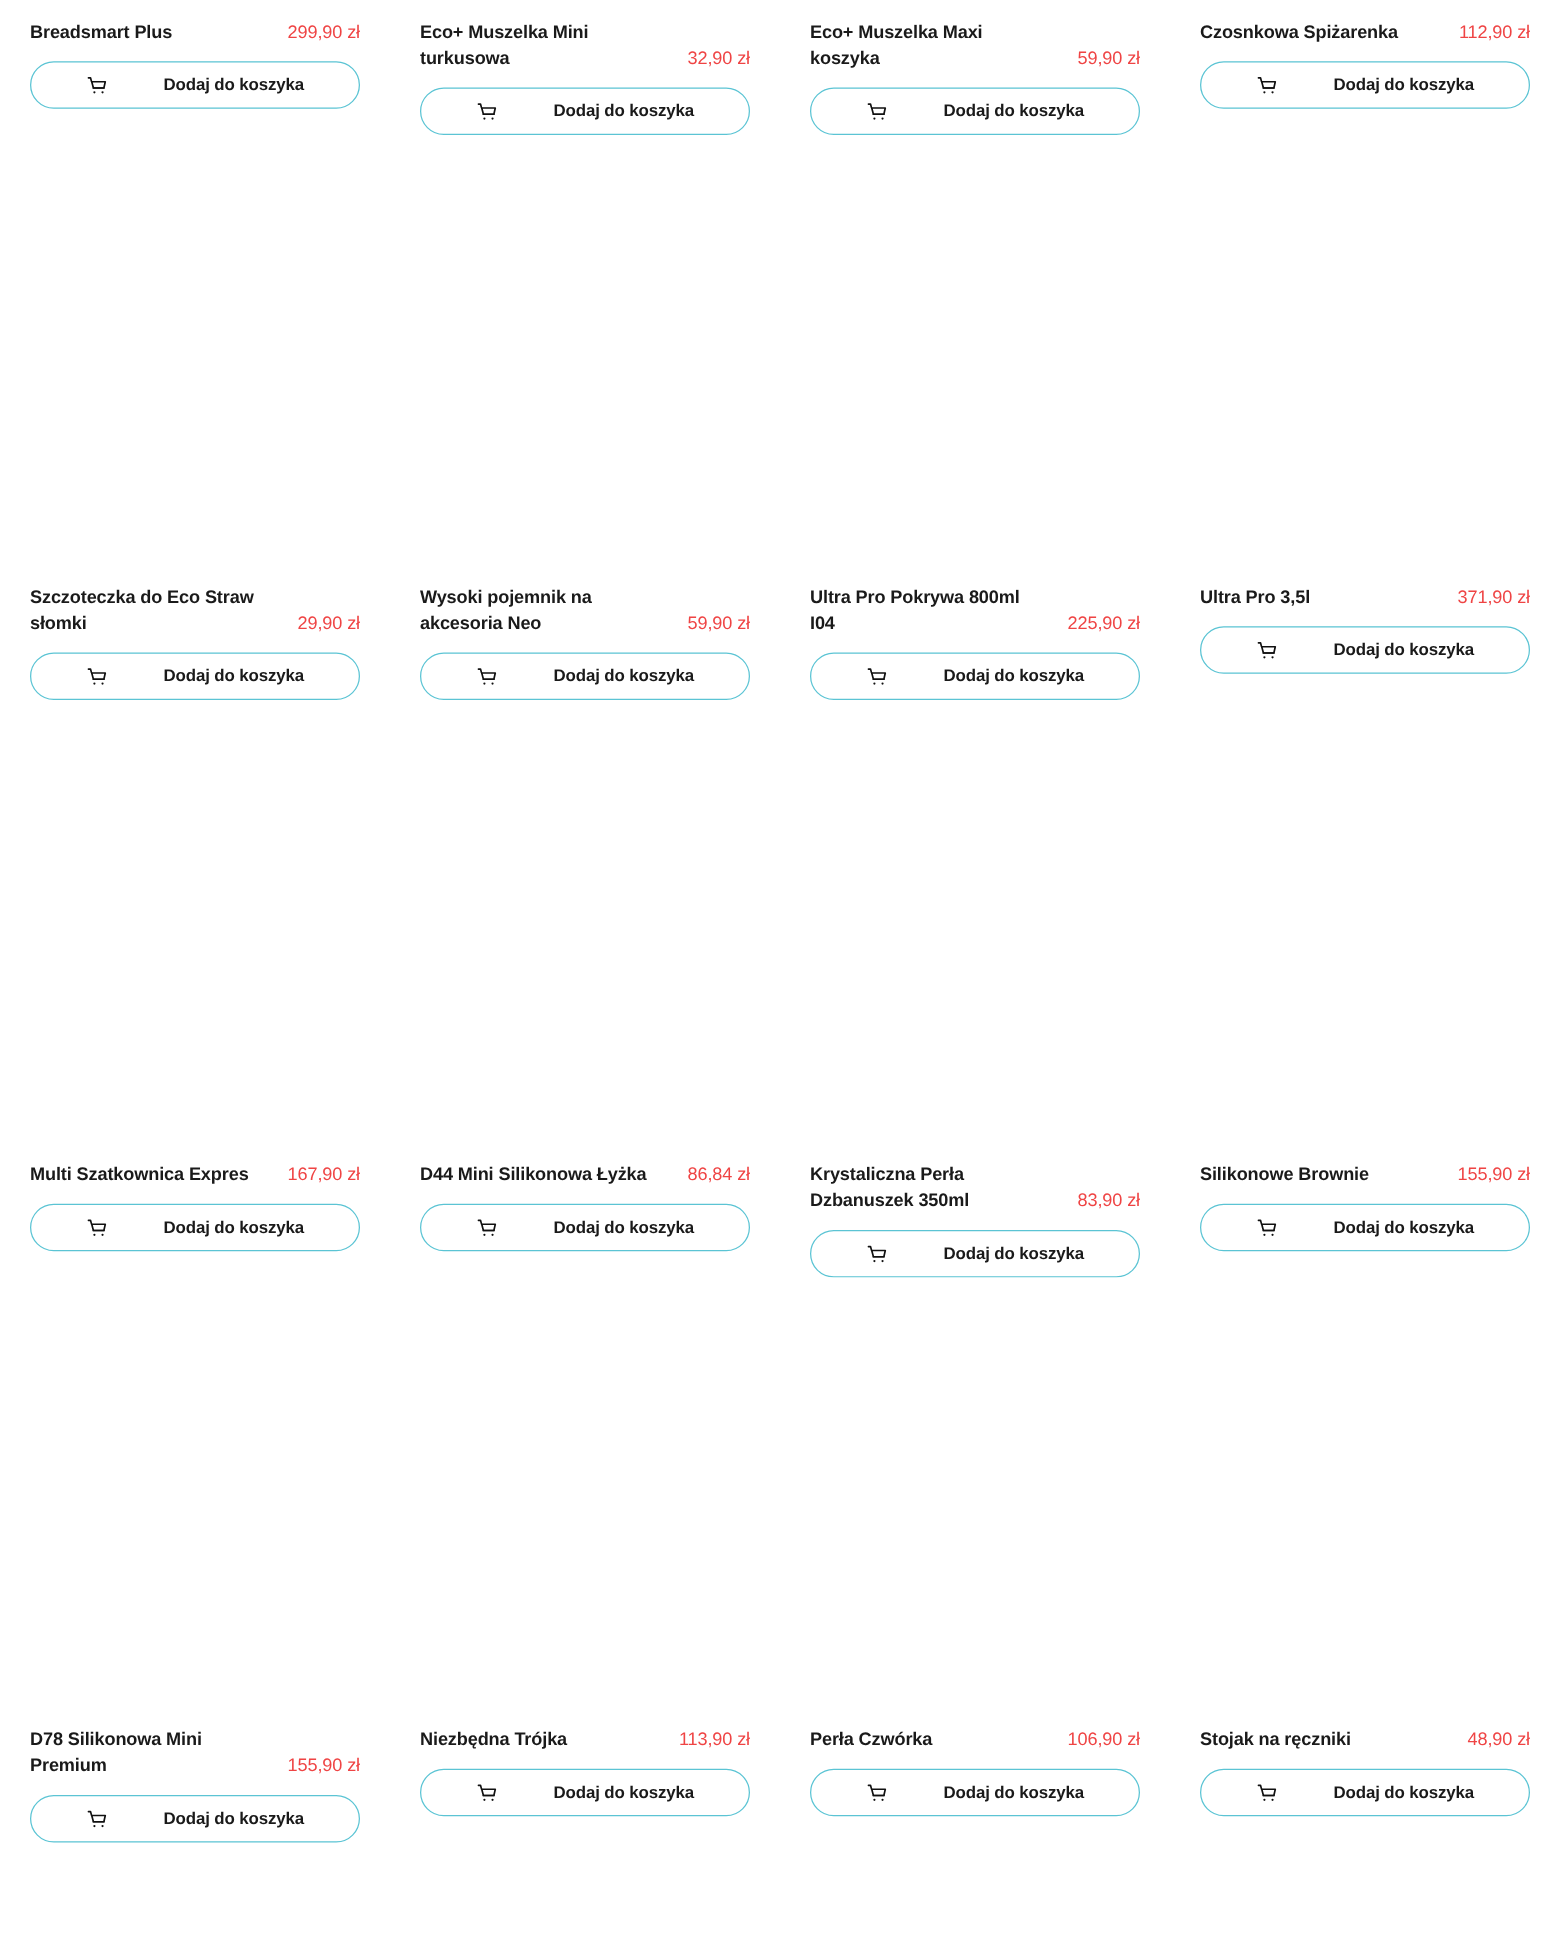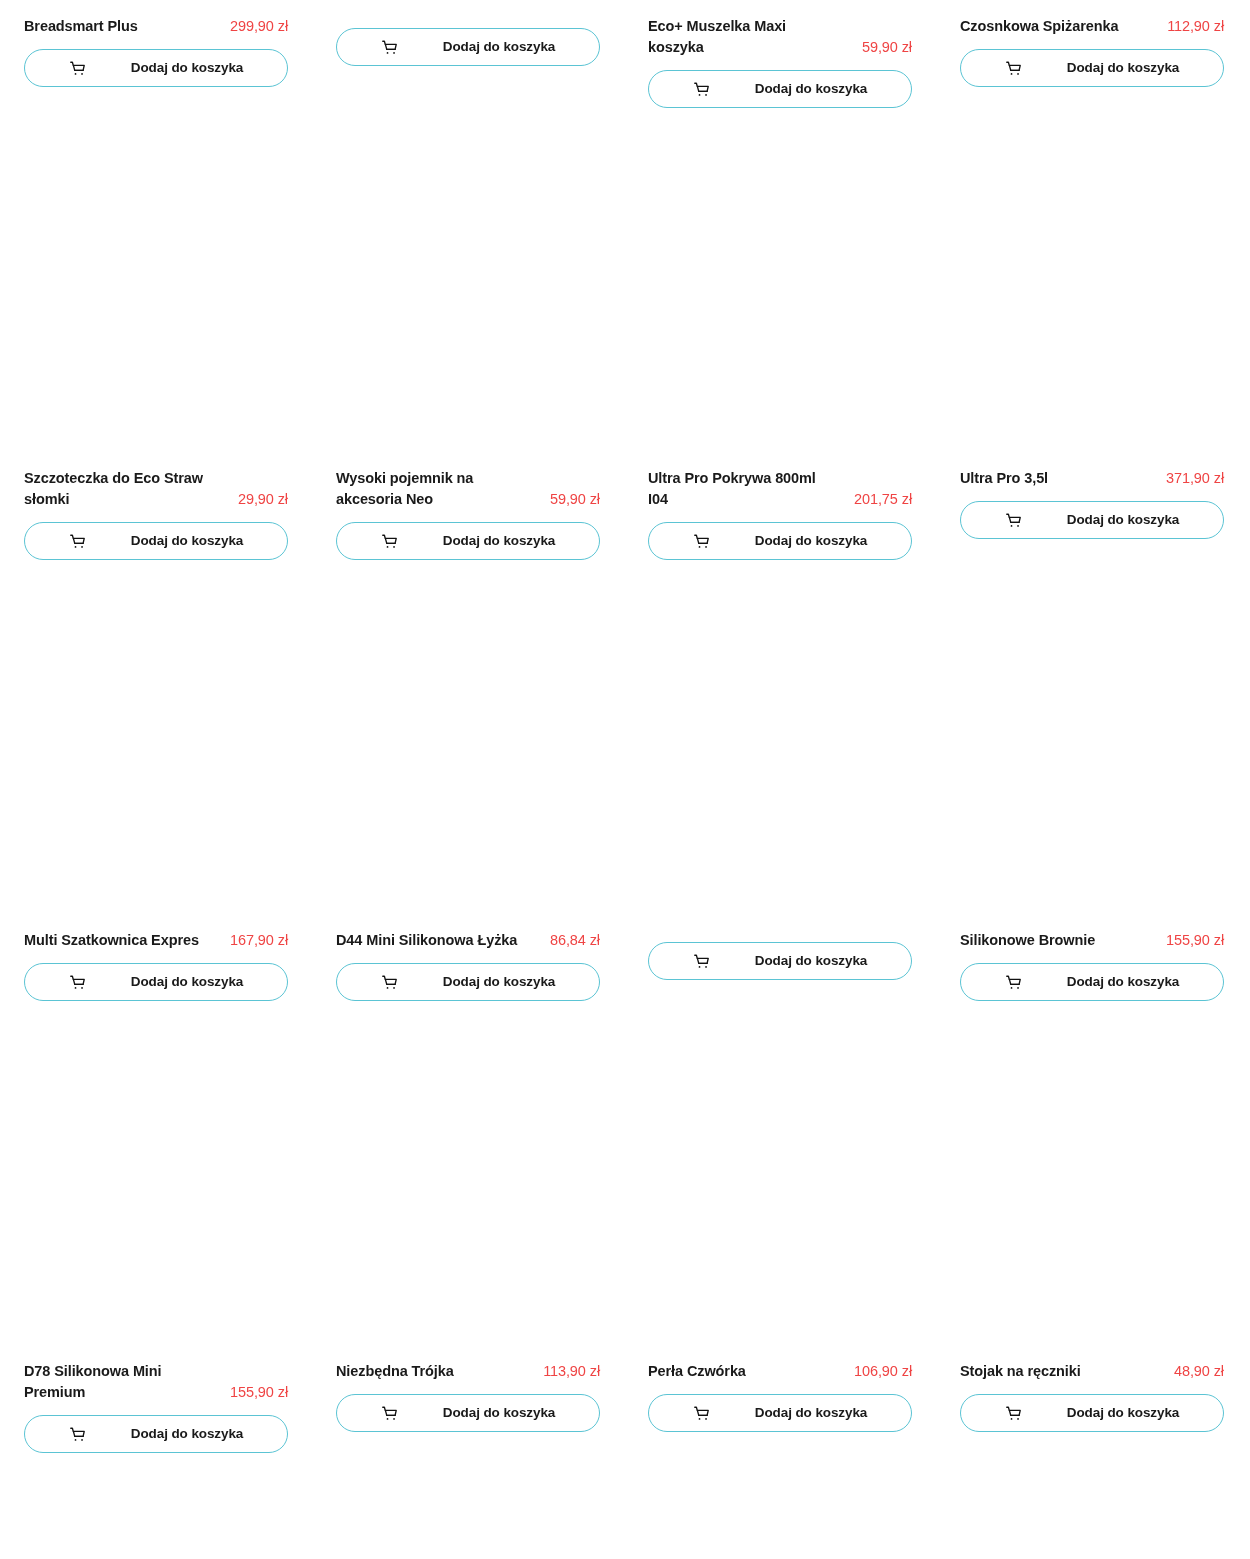--- a/index.html
+++ b/index.html
@@ -124,20 +124,24 @@
             <path d="M8.1 14.7h11.8"></path>
             <circle cx="9.2" cy="19.6" r="1.25" fill="#111111" stroke="none"></circle>
             <circle cx="18.4" cy="19.6" r="1.25" fill="#111111" stroke="none"></circle>
           </svg>
         </span>
         <span class="btn-label">Dodaj do koszyka</span>
       </button>
     </div>
     <div class="product-card">
       <div class="card-media" style="height: 262px;"></div>
+      <div class="card-info">
+        <h3 class="product-title">Eco+ Muszelka Mini turkusowa</h3>
+        <span class="product-price">32,90 zł</span>
+      </div>
       <button class="add-to-cart-btn">
         <span class="cart-icon">
           <svg viewBox="0 0 24 24" width="17" height="17" fill="none" stroke="#111111" stroke-width="1.9" stroke-linecap="round" stroke-linejoin="round">
             <path d="M2.5 3.2h2.3l1.1 4"></path>
             <path d="M6.2 7.6h15.3l-1.6 7.1H8.1z"></path>
             <path d="M8.1 14.7h11.8"></path>
             <circle cx="9.2" cy="19.6" r="1.25" fill="#111111" stroke="none"></circle>
             <circle cx="18.4" cy="19.6" r="1.25" fill="#111111" stroke="none"></circle>
           </svg>
         </span>
@@ -217,21 +221,21 @@
             <circle cx="18.4" cy="19.6" r="1.25" fill="#111111" stroke="none"></circle>
           </svg>
         </span>
         <span class="btn-label">Dodaj do koszyka</span>
       </button>
     </div>
     <div class="product-card">
       <div class="card-media" style="height: 360px;"></div>
       <div class="card-info">
         <h3 class="product-title">Ultra Pro Pokrywa 800ml I04</h3>
-        <span class="product-price">201,75 zł</span>
+        <span class="product-price">225,90 zł</span>
       </div>
       <button class="add-to-cart-btn">
         <span class="cart-icon">
           <svg viewBox="0 0 24 24" width="17" height="17" fill="none" stroke="#111111" stroke-width="1.9" stroke-linecap="round" stroke-linejoin="round">
             <path d="M2.5 3.2h2.3l1.1 4"></path>
             <path d="M6.2 7.6h15.3l-1.6 7.1H8.1z"></path>
             <path d="M8.1 14.7h11.8"></path>
             <circle cx="9.2" cy="19.6" r="1.25" fill="#111111" stroke="none"></circle>
             <circle cx="18.4" cy="19.6" r="1.25" fill="#111111" stroke="none"></circle>
           </svg>
@@ -291,20 +295,24 @@
             <path d="M8.1 14.7h11.8"></path>
             <circle cx="9.2" cy="19.6" r="1.25" fill="#111111" stroke="none"></circle>
             <circle cx="18.4" cy="19.6" r="1.25" fill="#111111" stroke="none"></circle>
           </svg>
         </span>
         <span class="btn-label">Dodaj do koszyka</span>
       </button>
     </div>
     <div class="product-card">
       <div class="card-media" style="height: 370px;"></div>
+      <div class="card-info">
+        <h3 class="product-title">Krystaliczna Perła Dzbanuszek 350ml</h3>
+        <span class="product-price">83,90 zł</span>
+      </div>
       <button class="add-to-cart-btn">
         <span class="cart-icon">
           <svg viewBox="0 0 24 24" width="17" height="17" fill="none" stroke="#111111" stroke-width="1.9" stroke-linecap="round" stroke-linejoin="round">
             <path d="M2.5 3.2h2.3l1.1 4"></path>
             <path d="M6.2 7.6h15.3l-1.6 7.1H8.1z"></path>
             <path d="M8.1 14.7h11.8"></path>
             <circle cx="9.2" cy="19.6" r="1.25" fill="#111111" stroke="none"></circle>
             <circle cx="18.4" cy="19.6" r="1.25" fill="#111111" stroke="none"></circle>
           </svg>
         </span>

